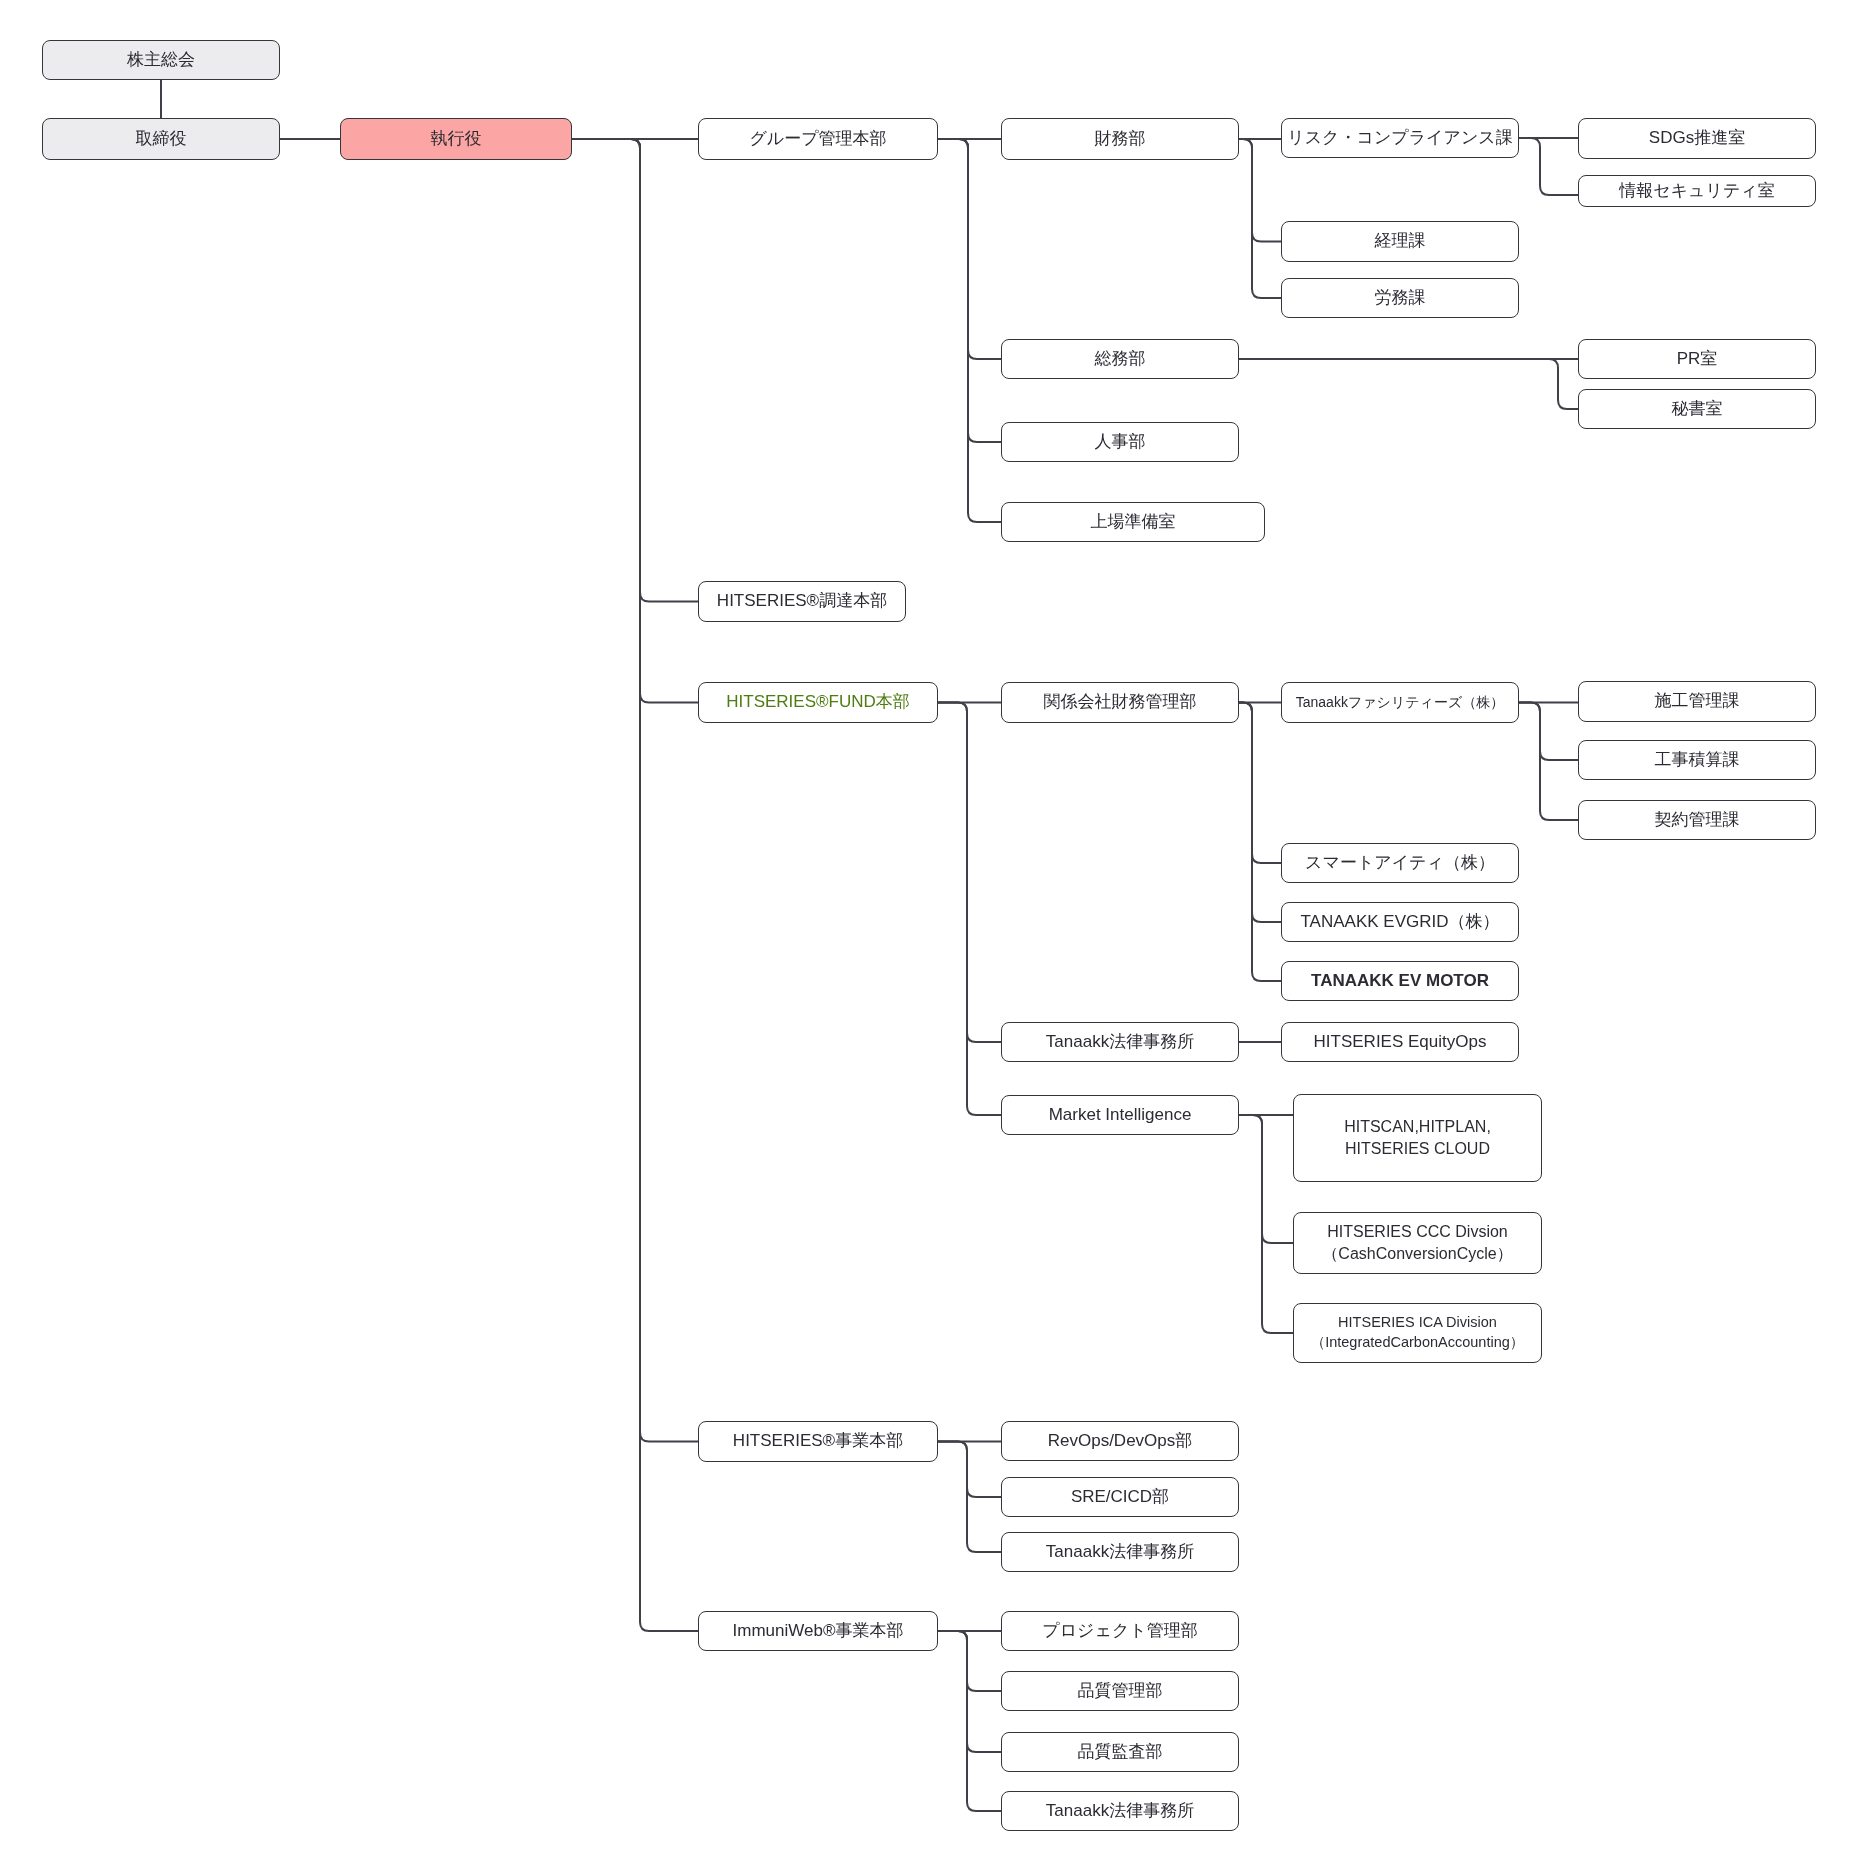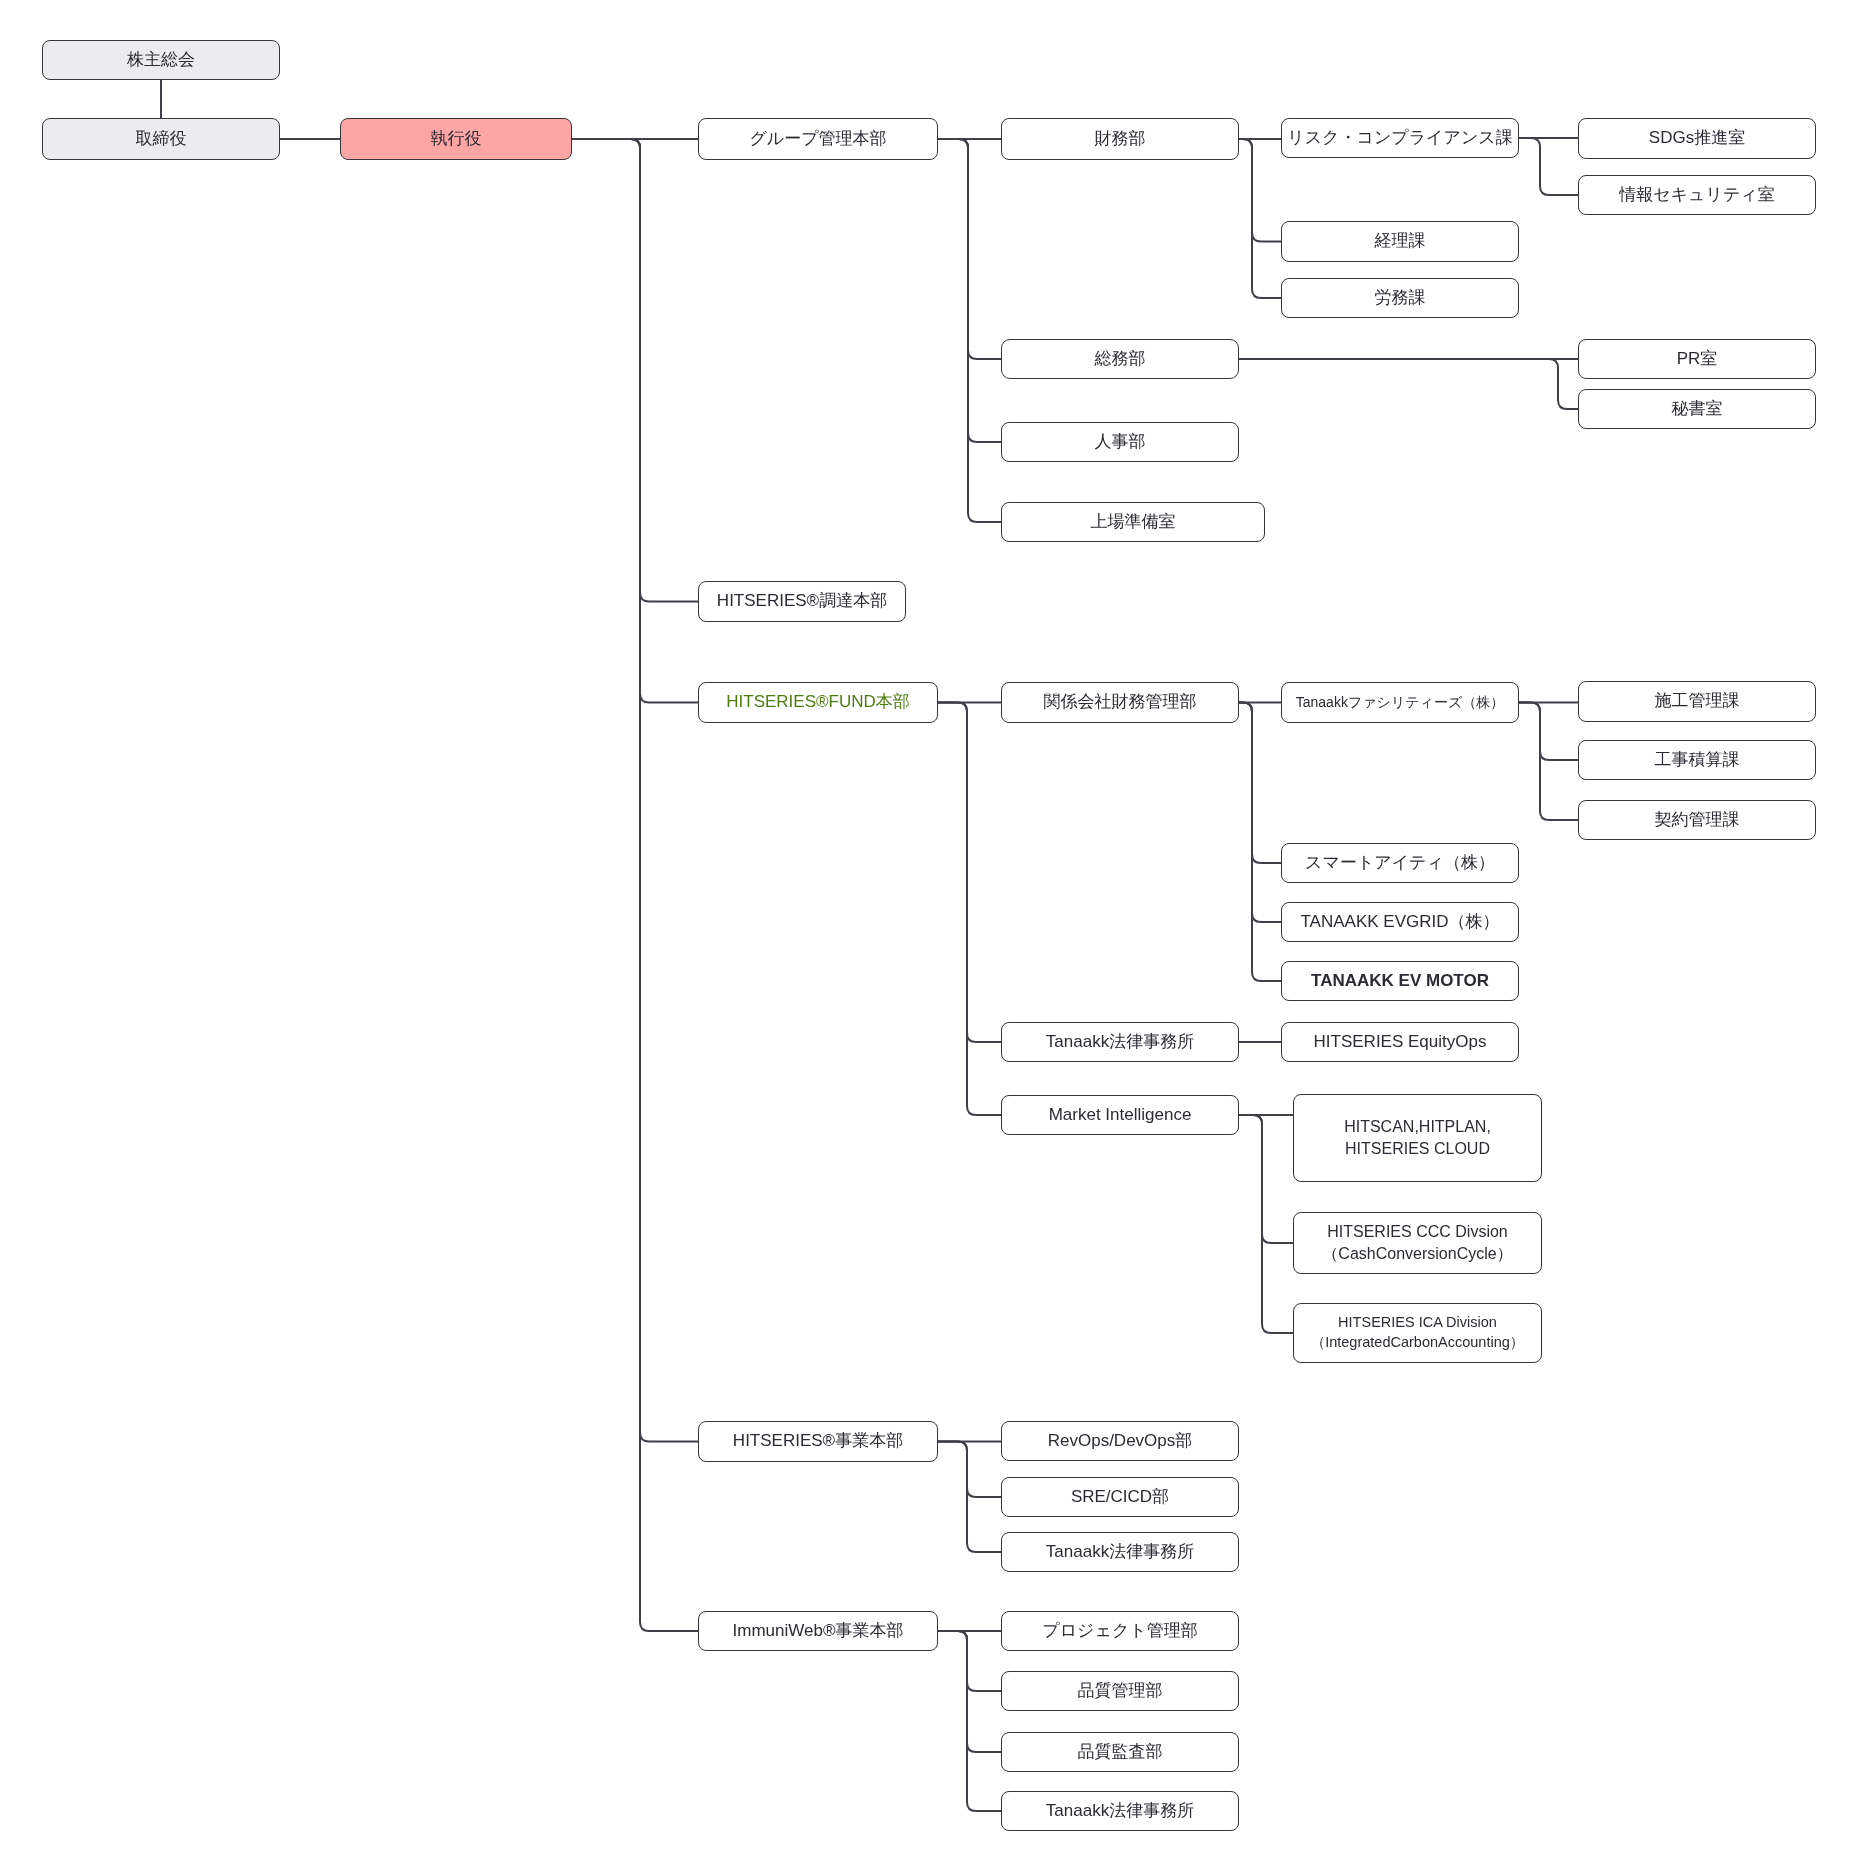--- a/index.html
+++ b/index.html
@@ -76,24 +76,24 @@
       <path d="M938,1631 L958,1631 Q967,1631 967,1640 L967,1743 Q967,1752 976,1752 L1001,1752" fill="none" stroke="#404049" stroke-width="2"></path>
       <path d="M938,1631 L958,1631 Q967,1631 967,1640 L967,1802 Q967,1811 976,1811 L1001,1811" fill="none" stroke="#404049" stroke-width="2"></path>
     </svg>
 <div class="node gray" style="left: 42px; top: 40px; width: 238px; height: 40px; background: rgb(236, 236, 238); border-color: rgb(53, 53, 61); color: rgb(43, 43, 51);"><span class="lbl">株主総会</span></div>
     <div class="node gray" style="left: 42px; top: 118px; width: 238px; height: 42px; background: rgb(236, 236, 238); border-color: rgb(53, 53, 61); color: rgb(43, 43, 51);"><span class="lbl">取締役</span></div>
     <div class="node gray" style="left: 340px; top: 118px; width: 232px; height: 42px; background: #fca5a5; border-color: rgb(53, 53, 61); color: rgb(43, 43, 51);"><span class="lbl">執行役</span></div>
     <div class="node" style="left: 698px; top: 118px; width: 240px; height: 42px; background: rgb(255, 255, 255); border-color: rgb(53, 53, 61); color: rgb(43, 43, 51);"><span class="lbl">グループ管理本部</span></div>
     <div class="node" style="left: 1001px; top: 118px; width: 238px; height: 42px; background: rgb(255, 255, 255); border-color: rgb(53, 53, 61); color: rgb(43, 43, 51);"><span class="lbl">財務部</span></div>
     <div class="node" style="left: 1281px; top: 118px; width: 238px; height: 40px; background: rgb(255, 255, 255); border-color: rgb(53, 53, 61); color: rgb(43, 43, 51);"><span class="lbl">リスク・コンプライアンス課</span></div>
     <div class="node" style="left: 1578px; top: 118px; width: 238px; height: 41px; background: rgb(255, 255, 255); border-color: rgb(53, 53, 61); color: rgb(43, 43, 51);"><span class="lbl">SDGs推進室</span></div>
-    <div class="node" style="left: 1578px; top: 175px; width: 238px; height: 40px; background: rgb(255, 255, 255); border-color: rgb(53, 53, 61); color: rgb(43, 43, 51);"><span class="lbl">情報セキュリティ室</span></div>
+    <div class="node" style="left: 1578px; top: 175px; width: 238px; height: 32px; background: rgb(255, 255, 255); border-color: rgb(53, 53, 61); color: rgb(43, 43, 51);"><span class="lbl">情報セキュリティ室</span></div>
     <div class="node" style="left: 1281px; top: 221px; width: 238px; height: 41px; background: rgb(255, 255, 255); border-color: rgb(53, 53, 61); color: rgb(43, 43, 51);"><span class="lbl">経理課</span></div>
     <div class="node" style="left: 1281px; top: 278px; width: 238px; height: 40px; background: rgb(255, 255, 255); border-color: rgb(53, 53, 61); color: rgb(43, 43, 51);"><span class="lbl">労務課</span></div>
-    <div class="node" style="left: 1001px; top: 339px; width: 238px; height: 40px; background: rgb(255, 255, 255); border-color: rgb(53, 53, 61); color: rgb(43, 43, 51); border-radius: 9px;"><span class="lbl">総務部</span></div>
+    <div class="node" style="left: 1001px; top: 339px; width: 238px; height: 40px; background: rgb(255, 255, 255); border-color: rgb(53, 53, 61); color: rgb(43, 43, 51);"><span class="lbl">総務部</span></div>
     <div class="node" style="left: 1578px; top: 339px; width: 238px; height: 40px; background: rgb(255, 255, 255); border-color: rgb(53, 53, 61); color: rgb(43, 43, 51);"><span class="lbl">PR室</span></div>
     <div class="node" style="left: 1578px; top: 389px; width: 238px; height: 40px; background: rgb(255, 255, 255); border-color: rgb(53, 53, 61); color: rgb(43, 43, 51);"><span class="lbl">秘書室</span></div>
     <div class="node" style="left: 1001px; top: 422px; width: 238px; height: 40px; background: rgb(255, 255, 255); border-color: rgb(53, 53, 61); color: rgb(43, 43, 51);"><span class="lbl">人事部</span></div>
     <div class="node" style="left: 1001px; top: 502px; width: 264px; height: 40px; background: rgb(255, 255, 255); border-color: rgb(53, 53, 61); color: rgb(43, 43, 51); text-align: center;"><span class="lbl">上場準備室</span></div>
     <div class="node" style="left: 698px; top: 581px; width: 208px; height: 41px; background: rgb(255, 255, 255); border-color: rgb(53, 53, 61); color: rgb(43, 43, 51);"><span class="lbl">HITSERIES®調達本部</span></div>
     <div class="node" style="left: 698px; top: 682px; width: 240px; height: 41px; background: rgb(255, 255, 255); border-color: rgb(53, 53, 61); color: #4d7c0f;"><span class="lbl">HITSERIES®FUND本部</span></div>
     <div class="node" style="left: 1001px; top: 682px; width: 238px; height: 41px; background: rgb(255, 255, 255); border-color: rgb(53, 53, 61); color: rgb(43, 43, 51);"><span class="lbl">関係会社財務管理部</span></div>
     <div class="node sm" style="left: 1281px; top: 682px; width: 238px; height: 41px; background: rgb(255, 255, 255); border-color: rgb(53, 53, 61); color: rgb(43, 43, 51);"><span class="lbl">Tanaakkファシリティーズ（株）</span></div>
     <div class="node" style="left: 1578px; top: 681px; width: 238px; height: 41px; background: rgb(255, 255, 255); border-color: rgb(53, 53, 61); color: rgb(43, 43, 51);"><span class="lbl">施工管理課</span></div>
     <div class="node" style="left: 1578px; top: 740px; width: 238px; height: 40px; background: rgb(255, 255, 255); border-color: rgb(53, 53, 61); color: rgb(43, 43, 51);"><span class="lbl">工事積算課</span></div>

